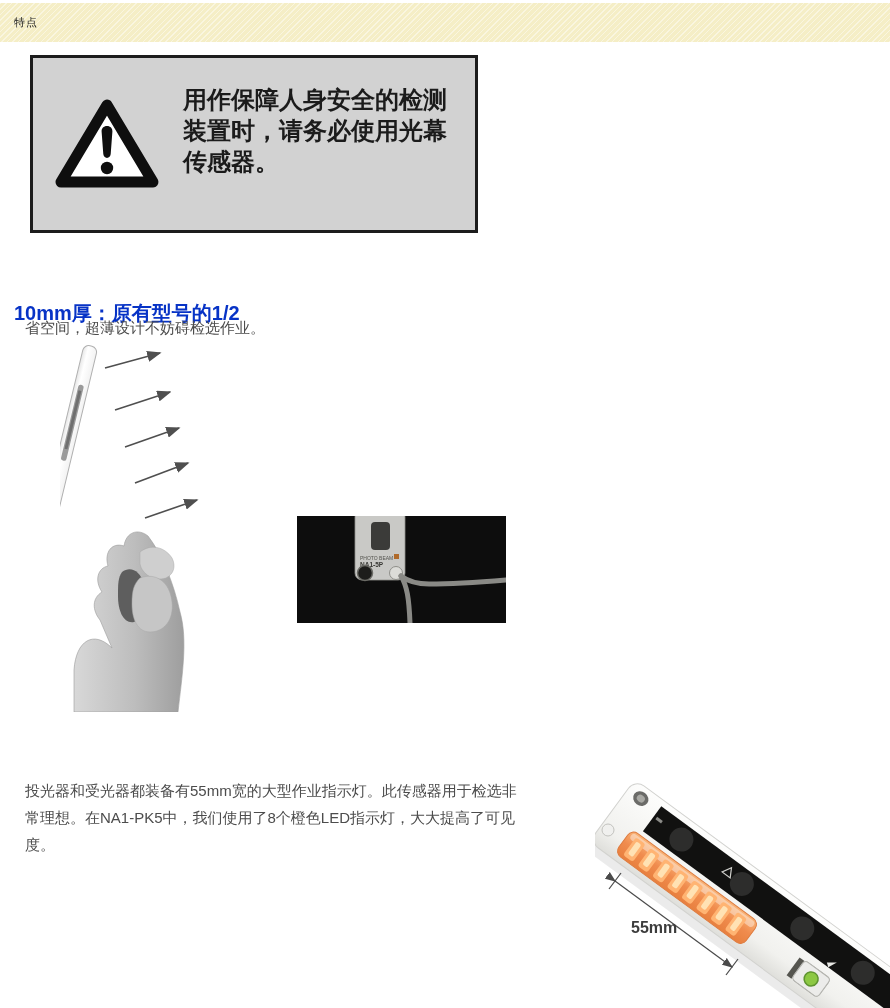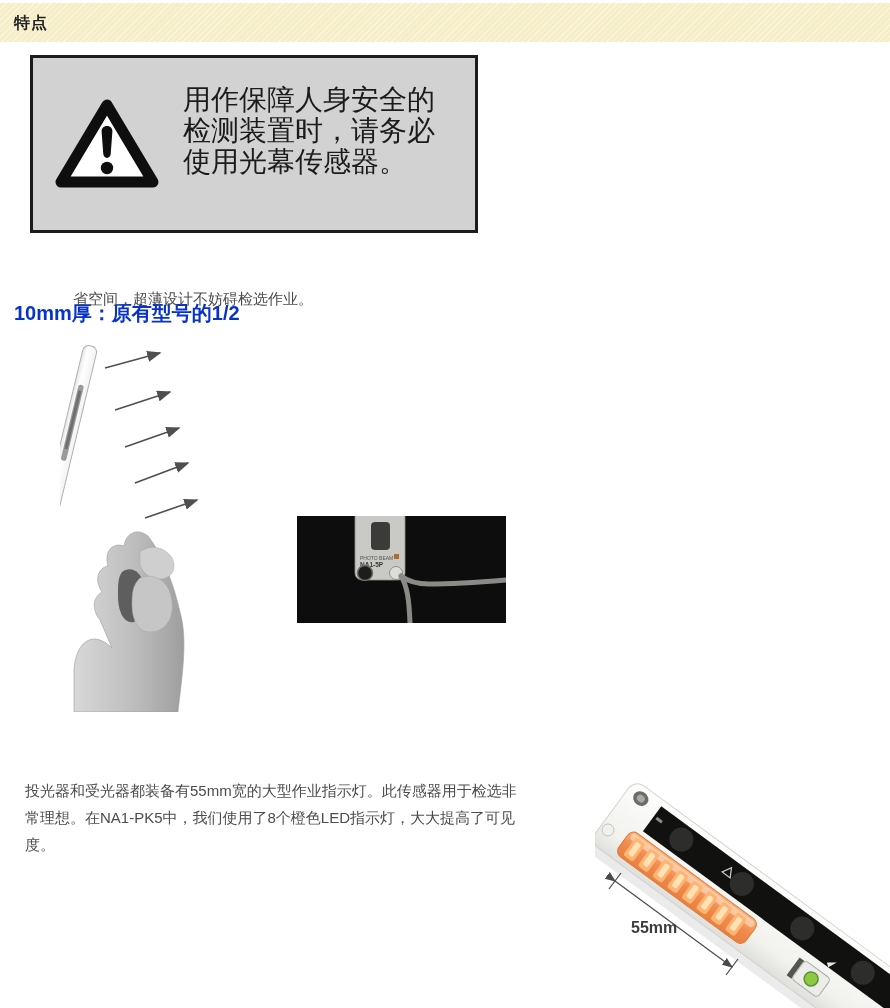--- a/index.html
+++ b/index.html
@@ -11,43 +11,43 @@
   .header-bar{
     position:absolute;left:0;top:3px;width:890px;height:39px;
     background:#f5eec6;
     background-image:repeating-linear-gradient(135deg,
       rgba(255,255,255,.45) 0px, rgba(255,255,255,.45) 1px,
       rgba(0,0,0,0) 1px, rgba(0,0,0,0) 4px);
     box-sizing:border-box;
   }
   .header-bar .title{
     position:absolute;left:14px;top:0;line-height:39px;
-    font-size:16px;font-weight:bold;color:#222222;letter-spacing:1px;
+    font-size:11px;font-weight:normal;color:#222222;letter-spacing:1px;
   }
   
   .warning-box{
     position:absolute;left:30px;top:55px;width:448px;height:178px;
     background:#d2d2d2;border:3px solid #1c1c1c;box-sizing:border-box;
   }
   .warning-box .tri{position:absolute;left:20px;top:38px;}
   .warning-box .warn-text{
     position:absolute;left:150px;top:26px;width:278px;
-    font-size:28px;font-weight:normal;line-height:31px;color:#1b1b1b;
+    font-size:24px;font-weight:bold;line-height:31px;color:#1b1b1b;
   }
   
   .sec-heading{
     position:absolute;left:14px;
     font-size:20px;font-weight:bold;color:#0733c6;
   }
   .sec-body{
     position:absolute;left:25px;
     font-size:15px;line-height:27px;color:#4c4c4c;
   }
   #heading-1{top:260px;margin-top:40px;}
-  #body-1{top:285px;width:520px;margin-left:48px;}
+  #body-1{top:314px;width:520px;}
   #heading-2{top:740px;}
   #body-2{top:777px;width:497px;}
   
   .hand-figure{position:absolute;left:60px;top:340px;}
   .cable-figure{
     position:absolute;left:297px;top:516px;width:209px;height:107px;
     background:#0d0d0d;
   }
   .cable-caption{
     position:absolute;left:297px;top:631px;width:209px;

